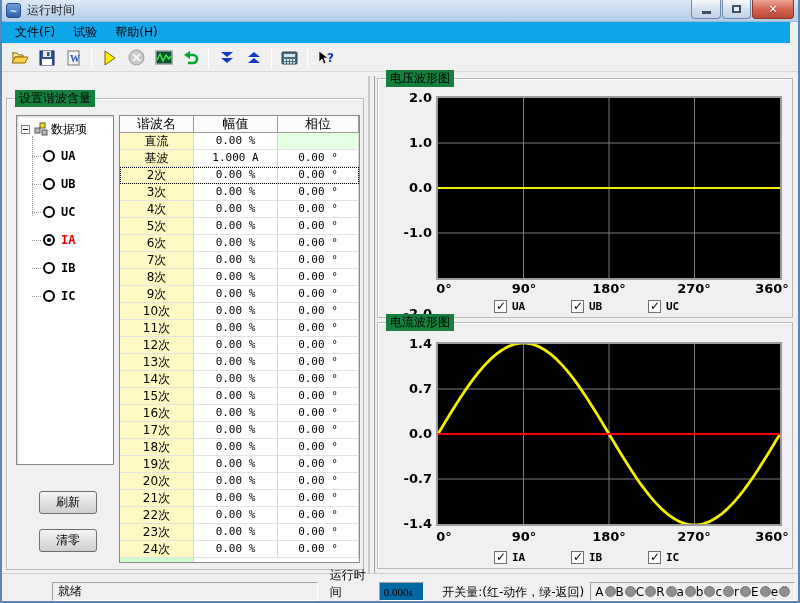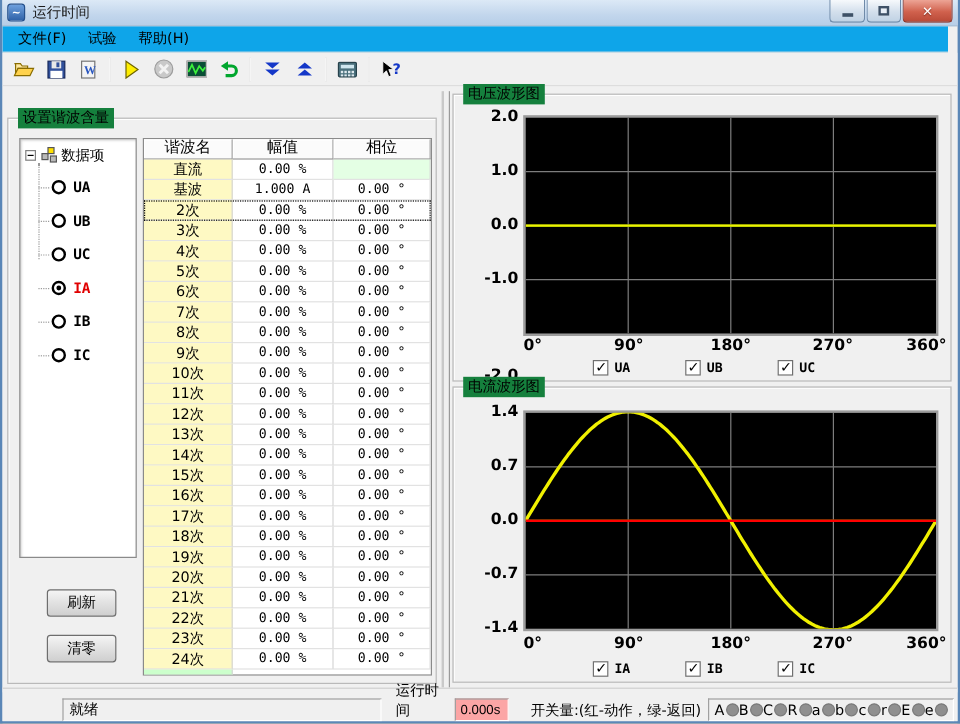--- a/index.html
+++ b/index.html
@@ -110,21 +110,21 @@
   .box { width:13px; height:13px; background:#fff; border:1px solid #707070; margin-right:5px; position:relative; flex:none; }
   .box.ck::after { content:"✓"; position:absolute; left:1px; top:-2px; font-size:12px; font-weight:bold; color:#000; }
   .cb-label { font-family:"DejaVu Sans Mono","Liberation Mono",monospace; font-size:11px; font-weight:bold; }
 
   
   .statusbar { position:absolute; left:0; right:0; bottom:0; height:28px; background:#f0f0f0;
     border-top:1px solid #cfcfcf; display:flex; align-items:flex-end; font-size:12px;padding-left:48px; }
   .sb-sunken { border:1px solid; border-color:#a0a0a0 #fff #fff #a0a0a0; height:19px; display:flex; align-items:center; }
   .sb-ready { width:283px; margin-left:2px; padding-left:5px; }
   .sb-rt-label { margin-left:12px; }
-  .sb-rt-value { width:48px; margin-left:4px; padding-left:4px; background:#fca5a5; font-family:Liberation Sans, sans-serif; font-size:11px; }
+  .sb-rt-value { width:48px; margin-left:4px; padding-left:4px; background:#0369a1; font-family:Liberation Serif, serif; font-size:11px; }
   .sb-switch { margin-left:18px; white-space:nowrap; }
   .sb-inds { margin-left:6px; flex:1; margin-right:3px; padding:0 4px; justify-content:space-between; }
   .ind { display:flex; align-items:center; }
   .ind-letter { font-size:12px; margin-right:1px; }
   .ind-dot { width:11px; height:11px; border-radius:50%; background:#8f8f8f; border:1px solid #7a7a7a; }
 
   svg.plotsvg { display:block; background:#000; }
 </style>
 </head>
 <body>

